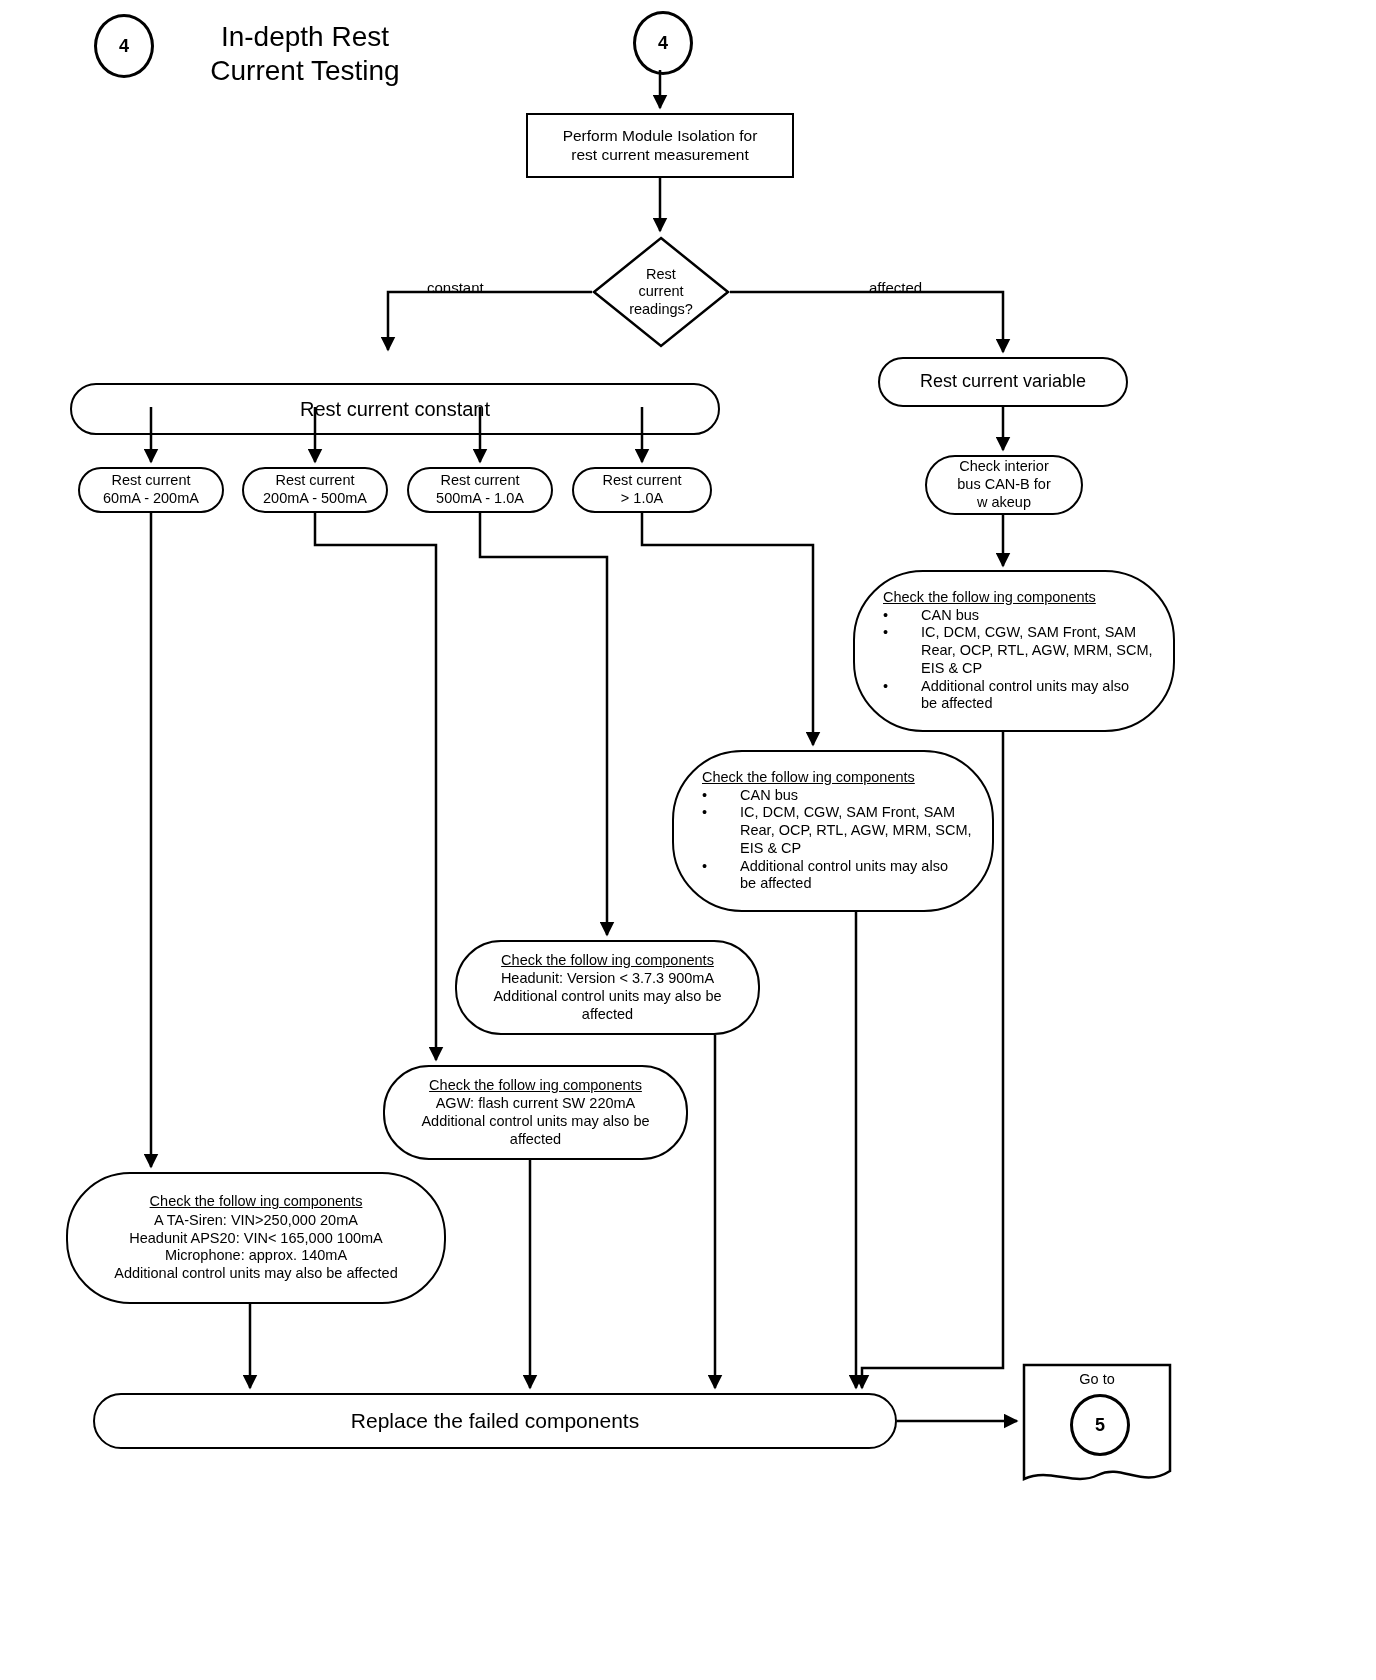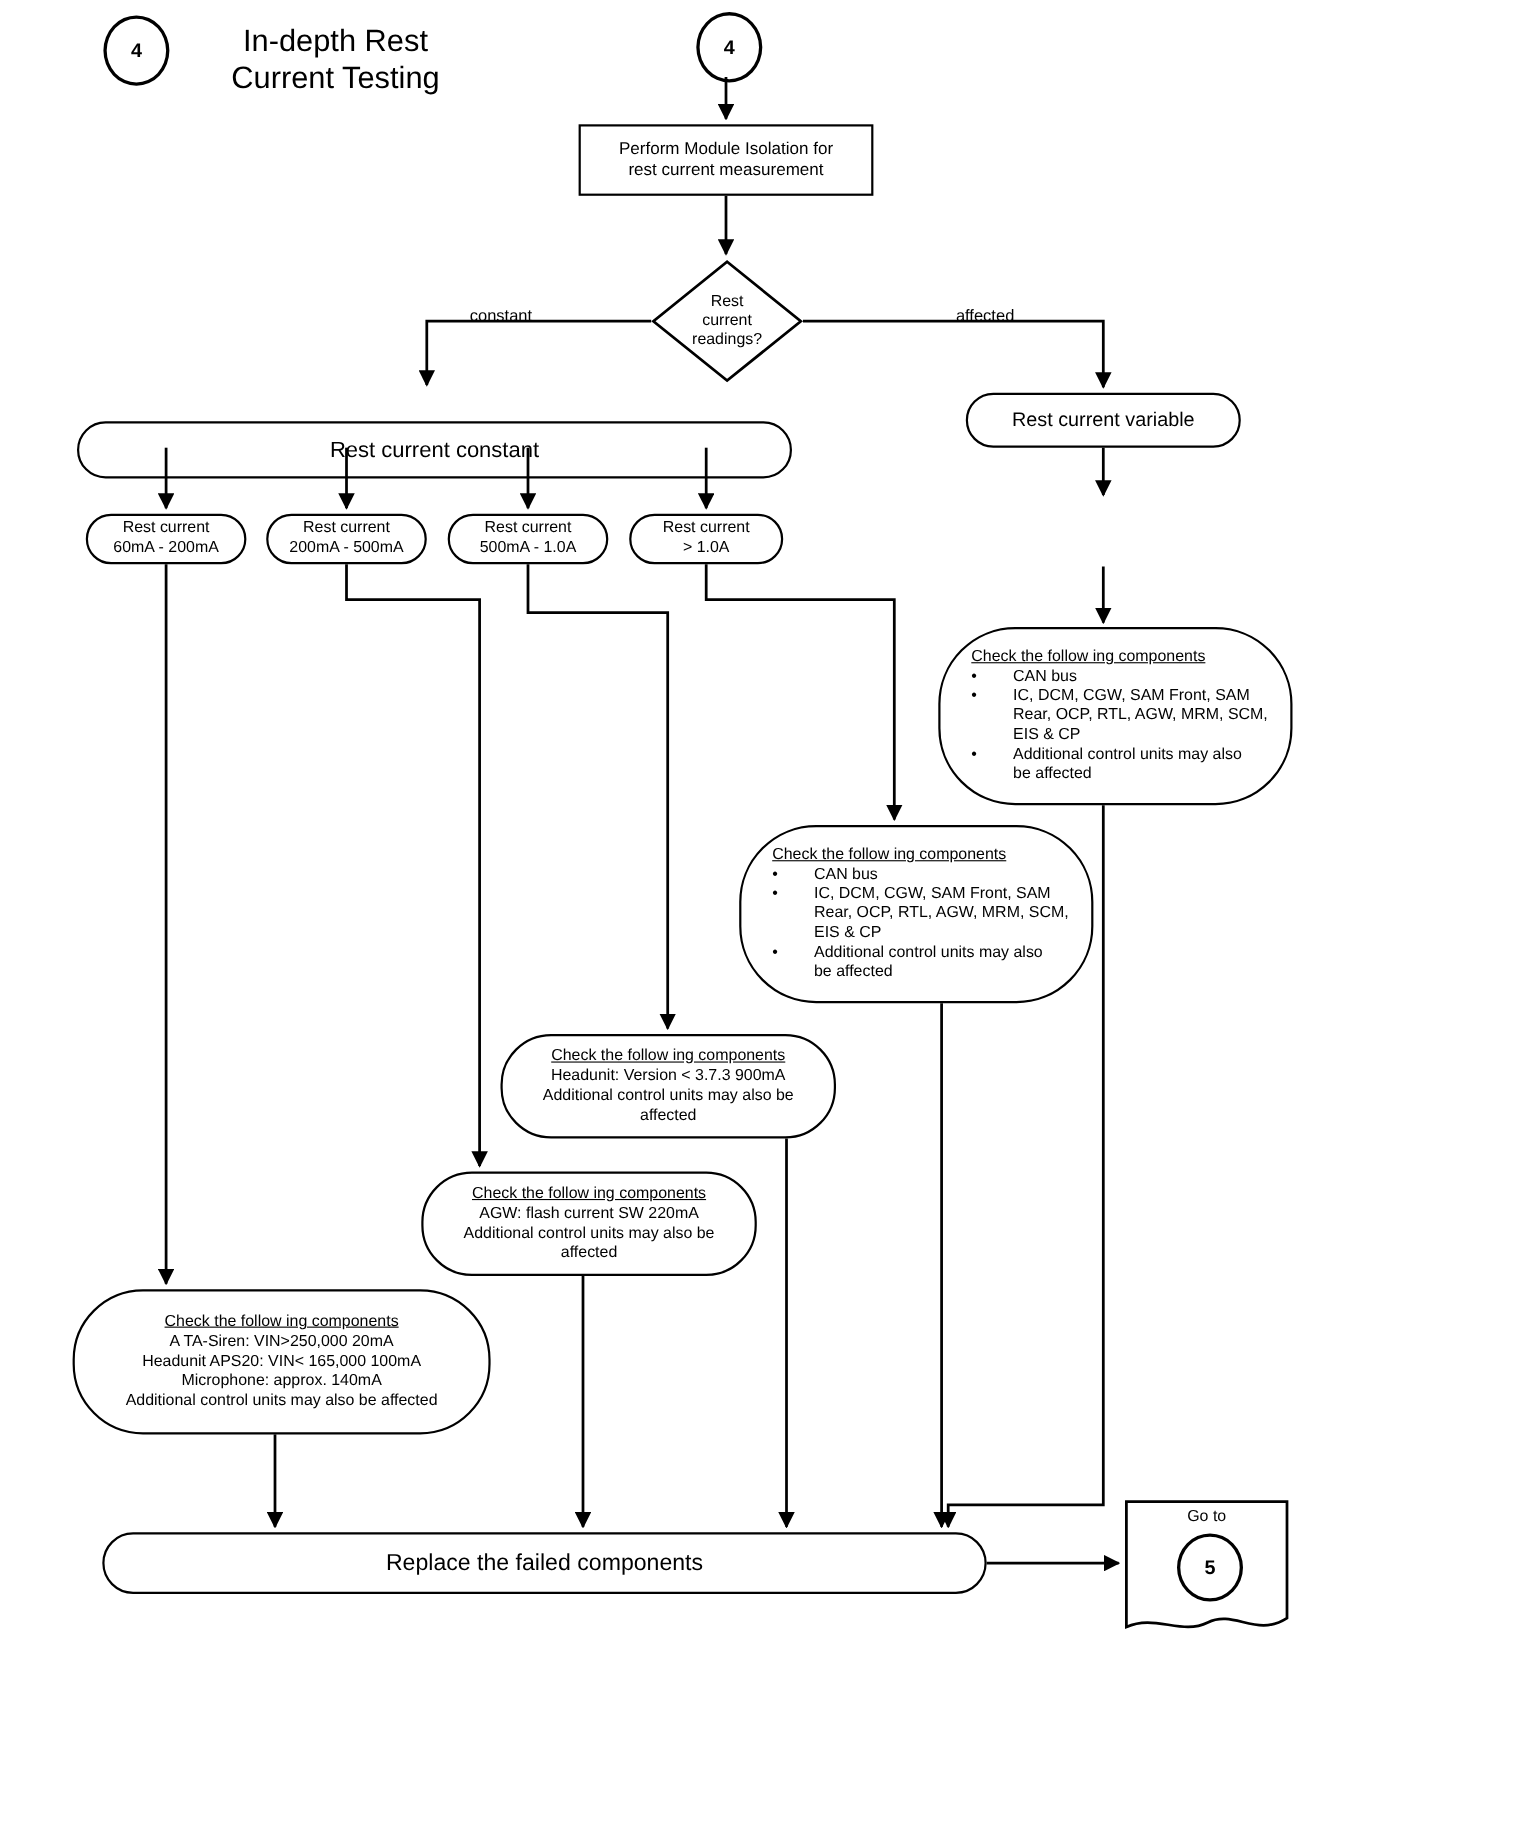--- a/index.html
+++ b/index.html
@@ -172,20 +172,25 @@
   </div>
   <div class="node rounded" style="left:407px; top:467px; width:146px; height:46px; font-size:14.5px;">
     <span class="node-text">Rest current
 500mA - 1.0A</span>
   </div>
   <div class="node rounded" style="left:572px; top:467px; width:140px; height:46px; font-size:14.5px;">
     <span class="node-text">Rest current
 &gt; 1.0A</span>
   </div>
 
+  <div class="node rounded" style="left:925px; top:455px; width:158px; height:60px; font-size:14.5px;">
+    <span class="node-text">Check interior
+bus CAN-B for
+w akeup</span>
+  </div>
 
   <div class="node rounded" style="left:853px; top:570px; width:322px; height:162px; font-size:14.5px; border-radius:70px;">
     <div class="checkbox-body">
       <span class="chk-head-left">Check the follow ing components</span>
       <ul class="bullet-list">
         <li style="white-space:pre-line;">CAN bus</li>
         <li style="white-space:pre-line;">IC, DCM, CGW, SAM Front, SAM
 Rear, OCP, RTL, AGW, MRM, SCM,
 EIS &amp; CP</li>
         <li style="white-space:pre-line;">Additional control units may also

